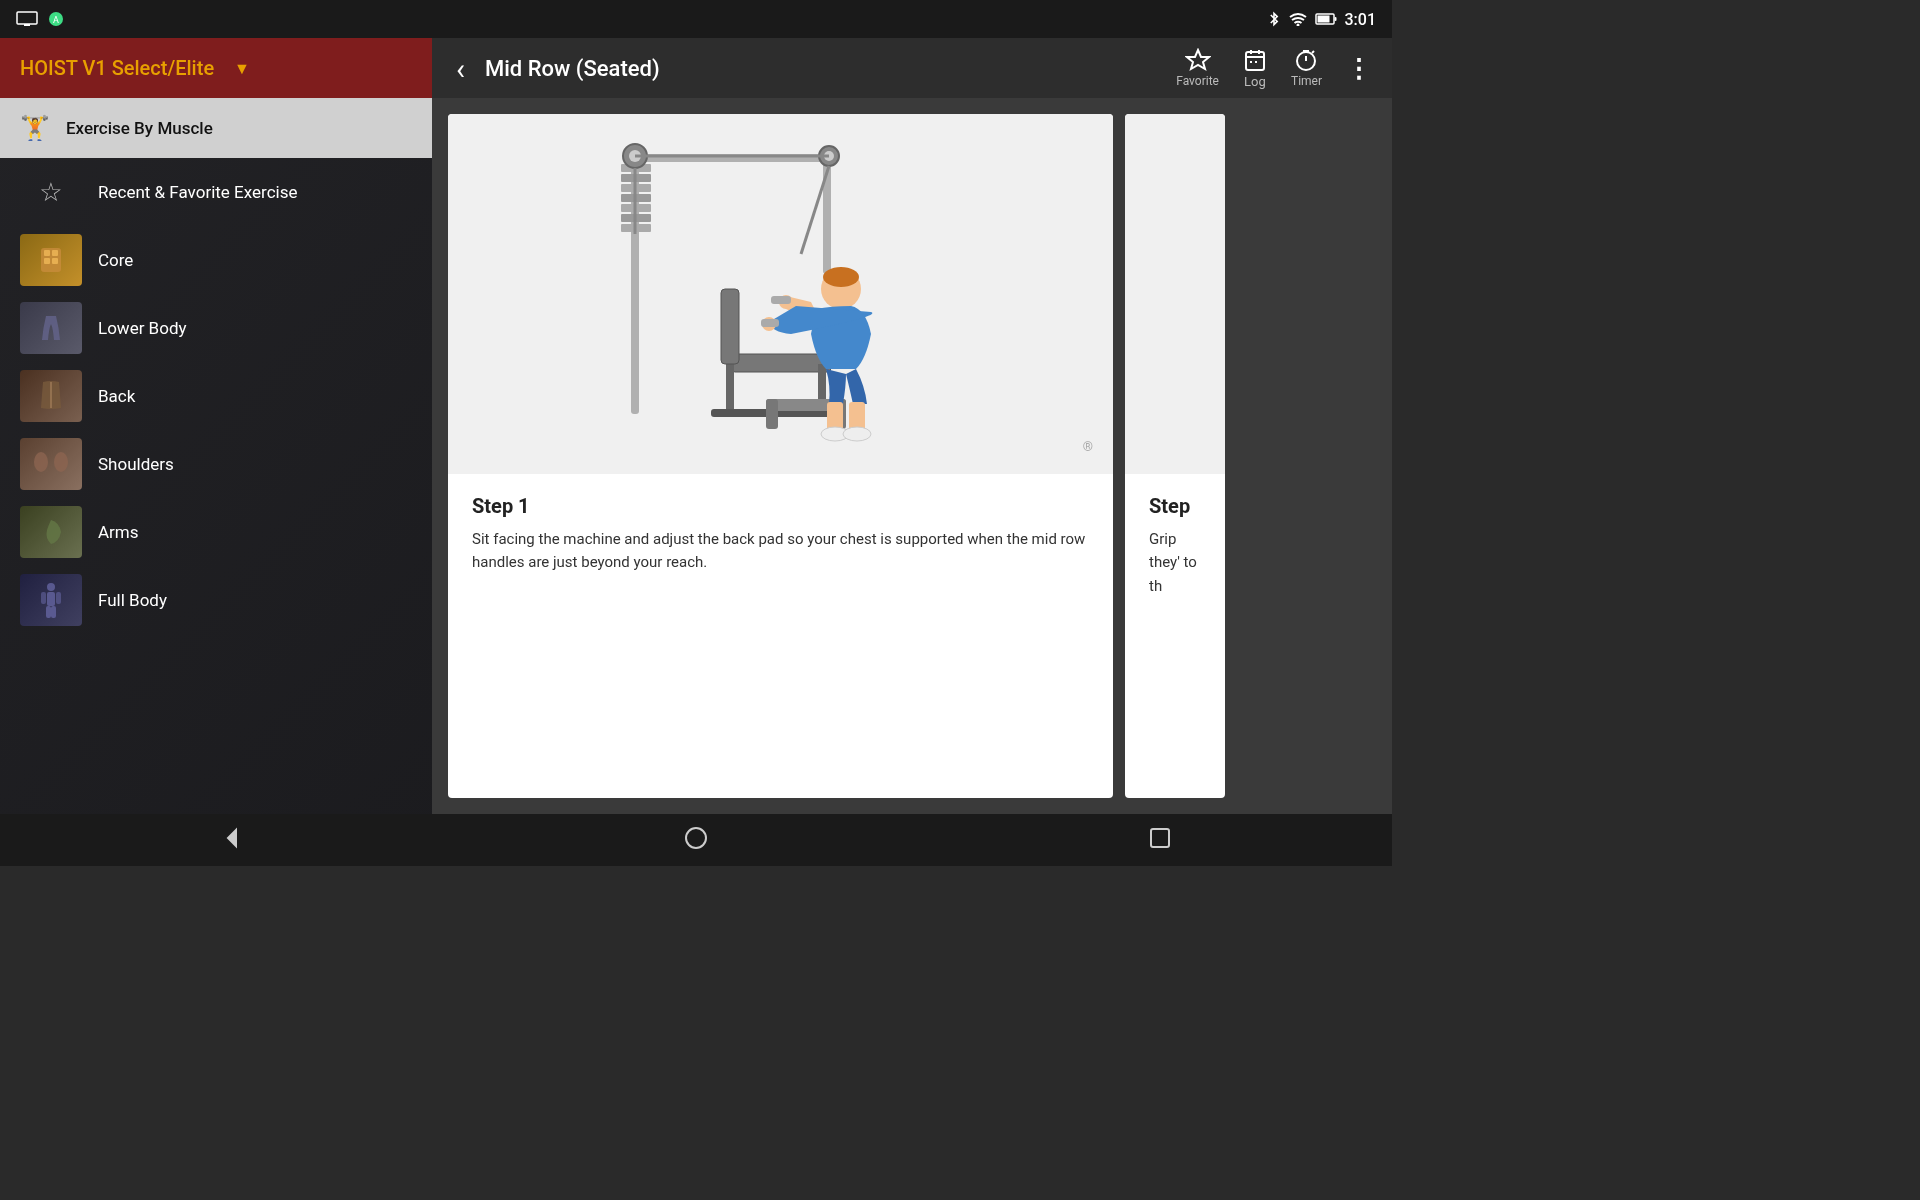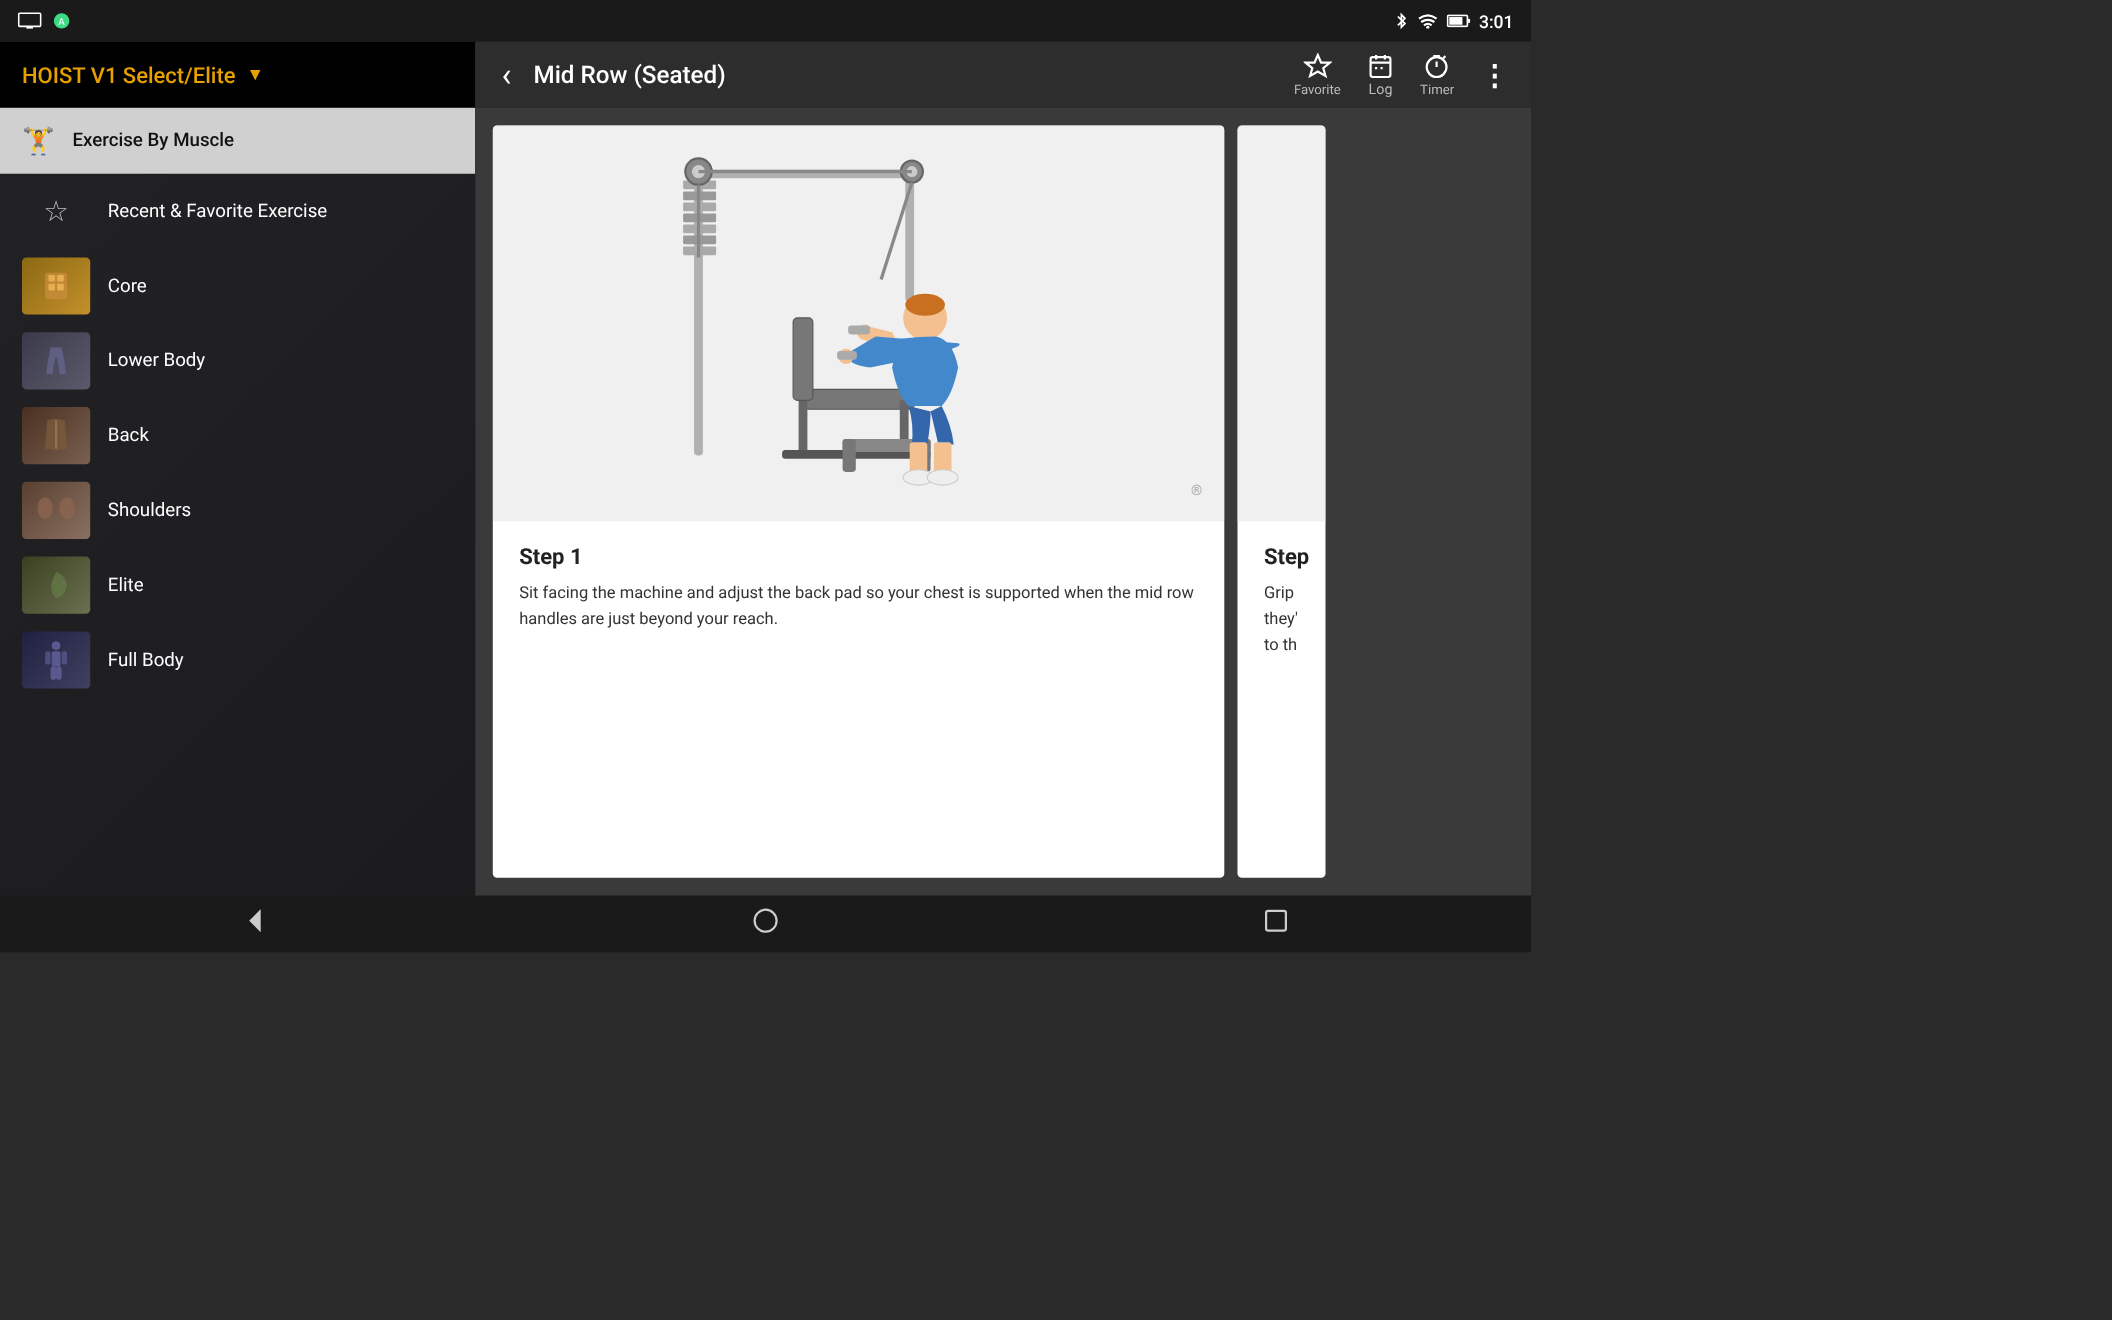--- a/index.html
+++ b/index.html
@@ -46,25 +46,25 @@
     .sidebar {
       width: 432px;
       min-width: 432px;
       background: #1e1e1e;
       height: 100%;
       overflow: hidden;
       position: relative;
     }
 
     .sidebar-header {
-      background: #000000;
+      background: #7f1d1d;
       padding: 16px 20px;
       display: flex;
       align-items: center;
-      gap: 10px;
+      gap: 20px;
       height: 60px;
     }
     .sidebar-title {
       color: #e8a000;
       font-size: 20px;
       font-weight: 500;
     }
     .sidebar-dropdown-icon {
       color: #e8a000;
       font-size: 16px;
@@ -349,21 +349,21 @@
         </div>
         <span class="item-label">Shoulders</span>
       </div>
 
       <div class="menu-item">
         <div class="menu-item-icon thumb-arms" style="border-radius:4px;">
           <svg width="40" height="40" viewBox="0 0 40 40">
             <path d="M20 8 Q28 10 30 20 Q28 30 20 32 Q14 26 16 18 Q18 12 20 8Z" fill="rgba(100,120,70,0.8)"></path>
           </svg>
         </div>
-        <span class="item-label">Elite</span>
+        <span class="item-label">Arms</span>
       </div>
 
       <div class="menu-item">
         <div class="menu-item-icon thumb-fullbody" style="border-radius:4px;">
           <svg width="40" height="40" viewBox="0 0 40 40">
             <circle cx="20" cy="7" r="4" fill="rgba(100,100,160,0.8)"></circle>
             <rect x="16" y="12" width="8" height="14" rx="2" fill="rgba(100,100,160,0.8)"></rect>
             <rect x="10" y="12" width="5" height="12" rx="2" fill="rgba(100,100,160,0.6)"></rect>
             <rect x="25" y="12" width="5" height="12" rx="2" fill="rgba(100,100,160,0.6)"></rect>
             <rect x="15" y="26" width="5" height="12" rx="2" fill="rgba(100,100,160,0.8)"></rect>
@@ -477,21 +477,21 @@
           </svg>
 
           <div class="trademark">®</div>
         </div>
         <div class="step-card-body">
           <div class="step-title">Step 1</div>
           <div class="step-text">Sit facing the machine and adjust the back pad so your chest is supported when the mid row handles are just beyond your reach.</div>
         </div>
       </div>
 
-      <div class="step-card" style="width:80px;overflow:hidden;">
+      <div class="step-card" style="width:100px;overflow:hidden;">
         <div class="step-card-image" style="height:360px;background:#f0f0f0;">
         </div>
         <div class="step-card-body">
           <div class="step-title">Step</div>
           <div class="step-text">Grip
 they'
 to th</div>
         </div>
       </div>
 

